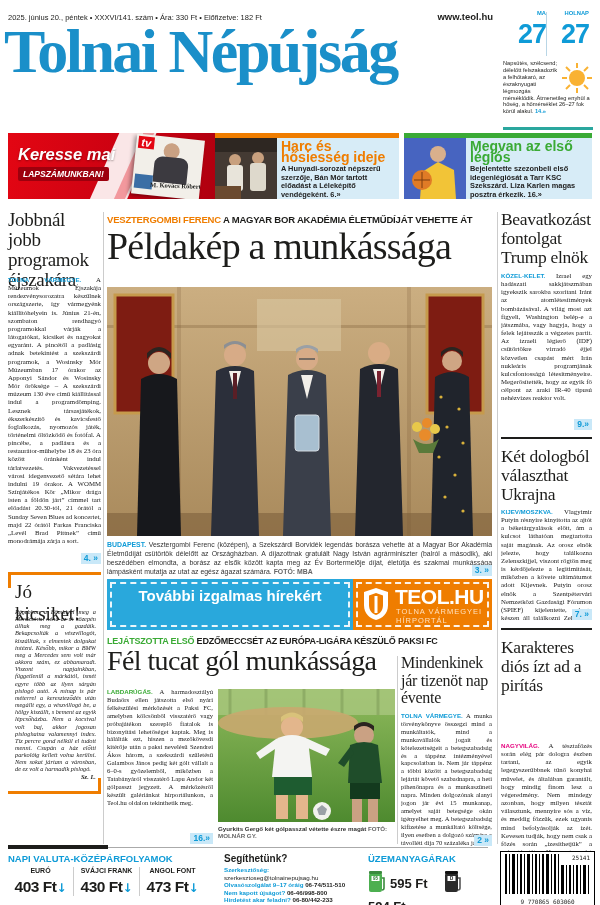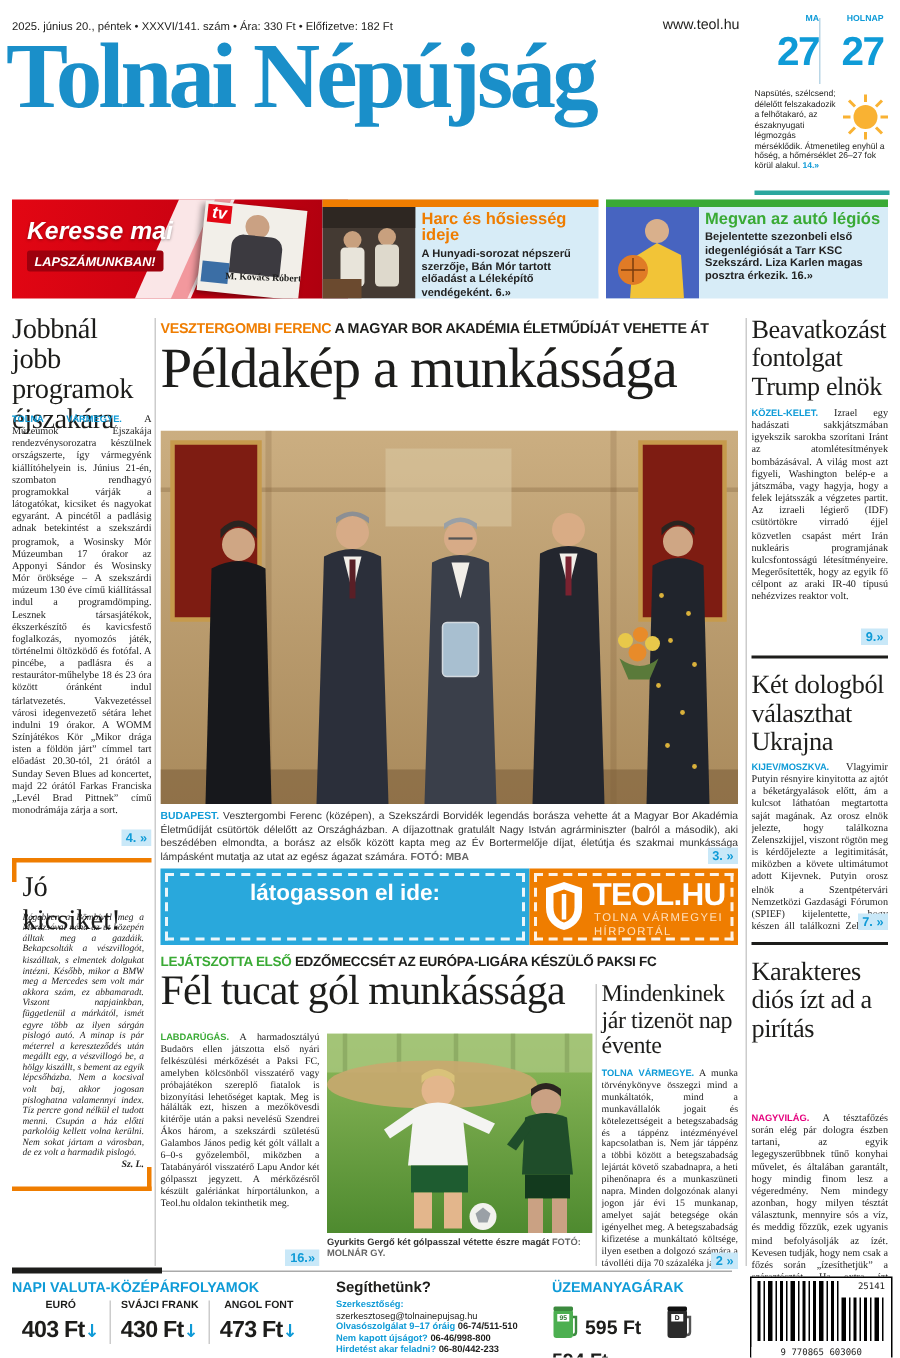--- a/index.html
+++ b/index.html
@@ -15,37 +15,37 @@
   .pref{position:absolute;right:0;bottom:0;background:#c9e8f8;color:#0f9bd7;font-weight:700;
         font-family:"Liberation Sans",sans-serif;font-size:8.5px;padding:0 3px;line-height:11px;}
   .kicker{font-weight:700;font-size:9.5px;letter-spacing:-0.2px;}
   .txtbox{overflow:hidden;position:absolute;}
   .vline{position:absolute;width:1px;background:#cccccc;}
   .divline{position:absolute;height:2px;background:#1d1d1b;}
   .teaser{position:absolute;top:133px;height:66px;background:#d7ecf7;}
   .teaser .bar{position:absolute;top:0;left:0;right:0;height:5px;}
   .teaser .ph{position:absolute;left:0;top:5px;bottom:0;width:62px;overflow:hidden;}
   .teaser .tx{position:absolute;left:66px;top:8px;right:4px;}
-  .teaser h3{margin:0 0 2px 0;font-size:11px;line-height:11px;}
+  .teaser h3{margin:0 0 2px 0;font-size:14px;line-height:11px;}
   .teaser p{margin:0;font-size:7.4px;line-height:8.6px;font-weight:700;color:#222;}
   .wcell{display:inline-block;width:43px;text-align:right;vertical-align:top;}
   .dashed-inner{position:absolute;inset:3px;border:2px dashed rgba(255,255,255,.9);pointer-events:none;}
   .cur-cell{display:inline-block;width:65px;text-align:center;vertical-align:top;}
   .cur-val{font-size:15.5px;font-weight:700;letter-spacing:-0.5px;}
   .arrow{color:#0f9bd7;font-family:"DejaVu Sans",sans-serif;font-weight:700;font-size:12px;}
   .help-line{font-size:6.2px;line-height:7.6px;}
   .help-line b{color:#0f9bd7;}
   .pump{display:inline-block;vertical-align:middle;margin-right:4px;}
   .fuel-price{font-size:13px;font-weight:700;display:inline-block;vertical-align:middle;}
 </style>
 </head>
 <body>
 
 <div class="abs" style="left:8px;top:13px;width:380px;font-size:7.5px;">2025. június 20., péntek • XXXVI/141. szám • Ára: 330 Ft • Előfizetve: 182 Ft</div>
-<div class="abs" style="left:388px;top:11px;width:105px;text-align:right;font-size:9.5px;font-weight:400;">www.teol.hu</div>
+<div class="abs" style="left:388px;top:11px;width:105px;text-align:right;font-size:9.5px;font-weight:700;">www.teol.hu</div>
 
 <div class="abs serif" style="left:4px;top:20px;width:496px;font-size:62px;font-weight:700;line-height:1;letter-spacing:-2.5px;color:#1a8fc9;white-space:nowrap;">Tolnai Népújság</div>
 
 <div class="abs" style="left:503px;top:10px;width:90px;height:120px;">
   <div class="abs" style="left:0;top:0;width:100%;">
     <span class="wcell blue" style="font-size:5.8px;font-weight:700;">MA</span><span class="wcell blue" style="font-size:5.8px;font-weight:700;">HOLNAP</span>
   </div>
   <div class="abs" style="left:43px;top:2px;width:1px;height:44px;background:#b9d6e6;"></div>
   <div class="abs" style="left:0;top:9px;width:100%;">
     <span class="wcell blue" style="font-size:27px;font-weight:700;letter-spacing:-1px;">27</span><span class="wcell blue" style="font-size:27px;font-weight:700;letter-spacing:-1px;">27</span>
@@ -108,21 +108,21 @@
   <div class="bar" style="background:#3aaa35;"></div>
   <svg class="ph" width="62" height="61" viewBox="0 0 62 61">
     <rect width="62" height="61" fill="#4f6fd0"></rect>
     <rect width="62" height="61" fill="#3b55a8" opacity=".4"></rect>
     <circle cx="34" cy="16" r="8" fill="#d9b08c"></circle>
     <path d="M34 24 L18 34 L16 61 L52 61 L50 32 Z" fill="#f2c437"></path>
     <circle cx="18" cy="42" r="10" fill="#e07b26"></circle>
     <path d="M10 42 H26 M18 34 V50" stroke="#7a3c0e" stroke-width="1" fill="none"></path>
   </svg>
   <div class="tx">
-    <h3 class="green">Megvan az autó légiós</h3>
+    <h3 class="green">Megvan az első légiós</h3>
     <p><span>Bejelentette szezonbeli első idegenlégiósát a Tarr KSC Szekszárd. Liza Karlen magas posztra érkezik.</span>
        <b>16.»</b></p>
   </div>
 </div>
 
 <div class="vline" style="left:103px;top:212px;height:632px;"></div>
 <div class="vline" style="left:497px;top:212px;height:632px;"></div>
 <div class="vline" style="left:397px;top:656px;height:188px;"></div>
 
 <div class="abs hl" style="left:8px;top:210px;width:94px;font-size:19px;line-height:20px;">Jobbnál jobb programok éjszakára</div>
@@ -215,21 +215,21 @@
     <b class="blue">BUDAPEST.</b><span> Vesztergombi Ferenc (középen), a Szekszárdi Borvidék legendás borásza vehette át a Magyar Bor Akadémia Életműdíját csütörtök délelőtt az Országházban. A díjazottnak gratulált Nagy István agrárminiszter (balról a második), aki beszédében elmondta, a borász az elsők között kapta meg az Év Bortermelője díjat, életútja és szakmai munkássága lámpásként mutatja az utat az egész ágazat számára.</span>
     <b style="color:#666;">FOTÓ: MBA</b>
   </p>
   <span class="pref">3. »</span>
 </div>
 
 <div class="abs" style="left:107px;top:579px;width:385px;height:51px;">
   <div class="abs" style="left:0;top:0;width:246px;height:51px;background:#29a8dc;">
     <div class="dashed-inner"></div>
     <div style="text-align:center;color:#fff;font-weight:700;font-size:15px;line-height:18px;padding-top:8px;">
-      <div>látogasson el ide:</div>
+      <div>További izgalmas hírekért</div>
     </div>
   </div>
   <div class="abs" style="left:246px;top:0;width:139px;height:51px;background:#ef7d00;">
     <div class="dashed-inner"></div>
     <svg class="abs" style="left:10px;top:8px;" width="26" height="34" viewBox="0 0 26 34">
       <path d="M13 1 L25 5 V18 C25 27 19 31.5 13 33 C7 31.5 1 27 1 18 V5 Z" fill="#ffffff"></path>
       <path d="M13 6 L20 8.5 V18 C20 24 16.5 26.8 13 28 C9.5 26.8 6 24 6 18 V8.5 Z" fill="#ef7d00"></path>
       <rect x="11.5" y="9" width="3" height="17" fill="#ffffff"></rect>
     </svg>
     <div class="abs" style="left:42px;top:6px;color:#fff;font-weight:700;font-size:21px;letter-spacing:-0.5px;">TEOL.HU</div>

